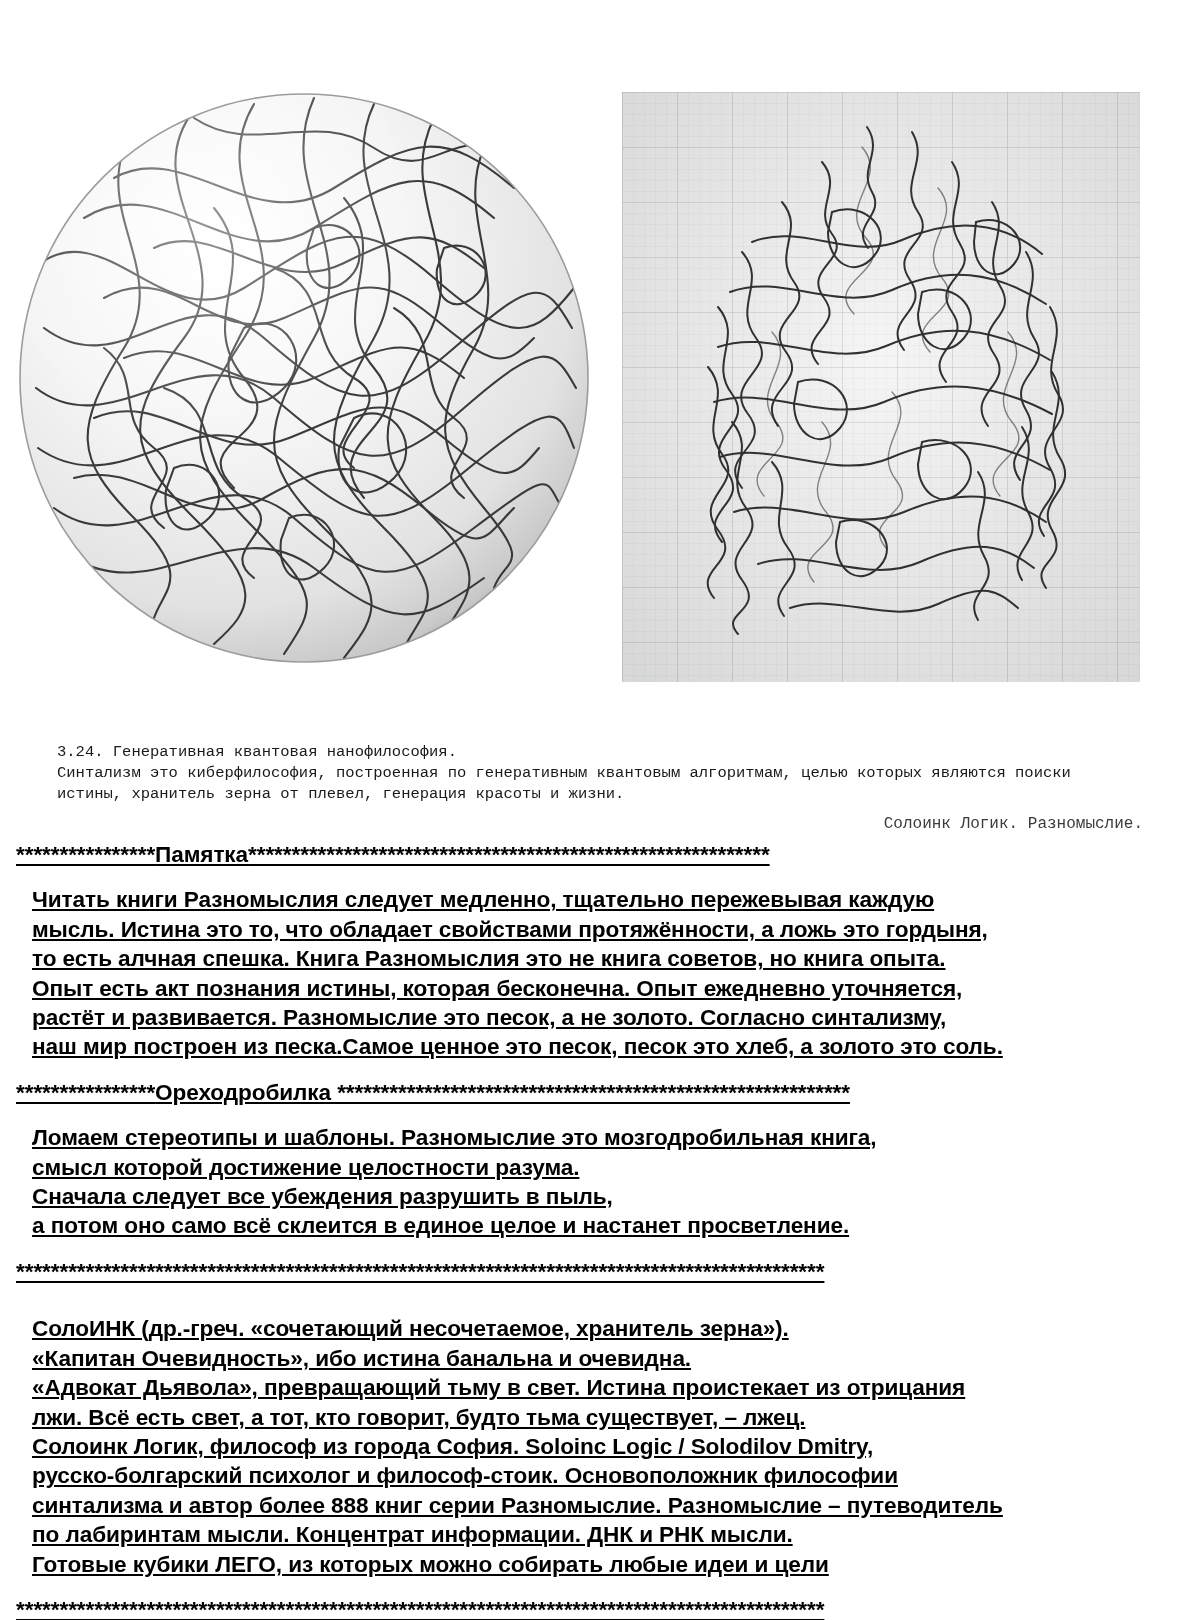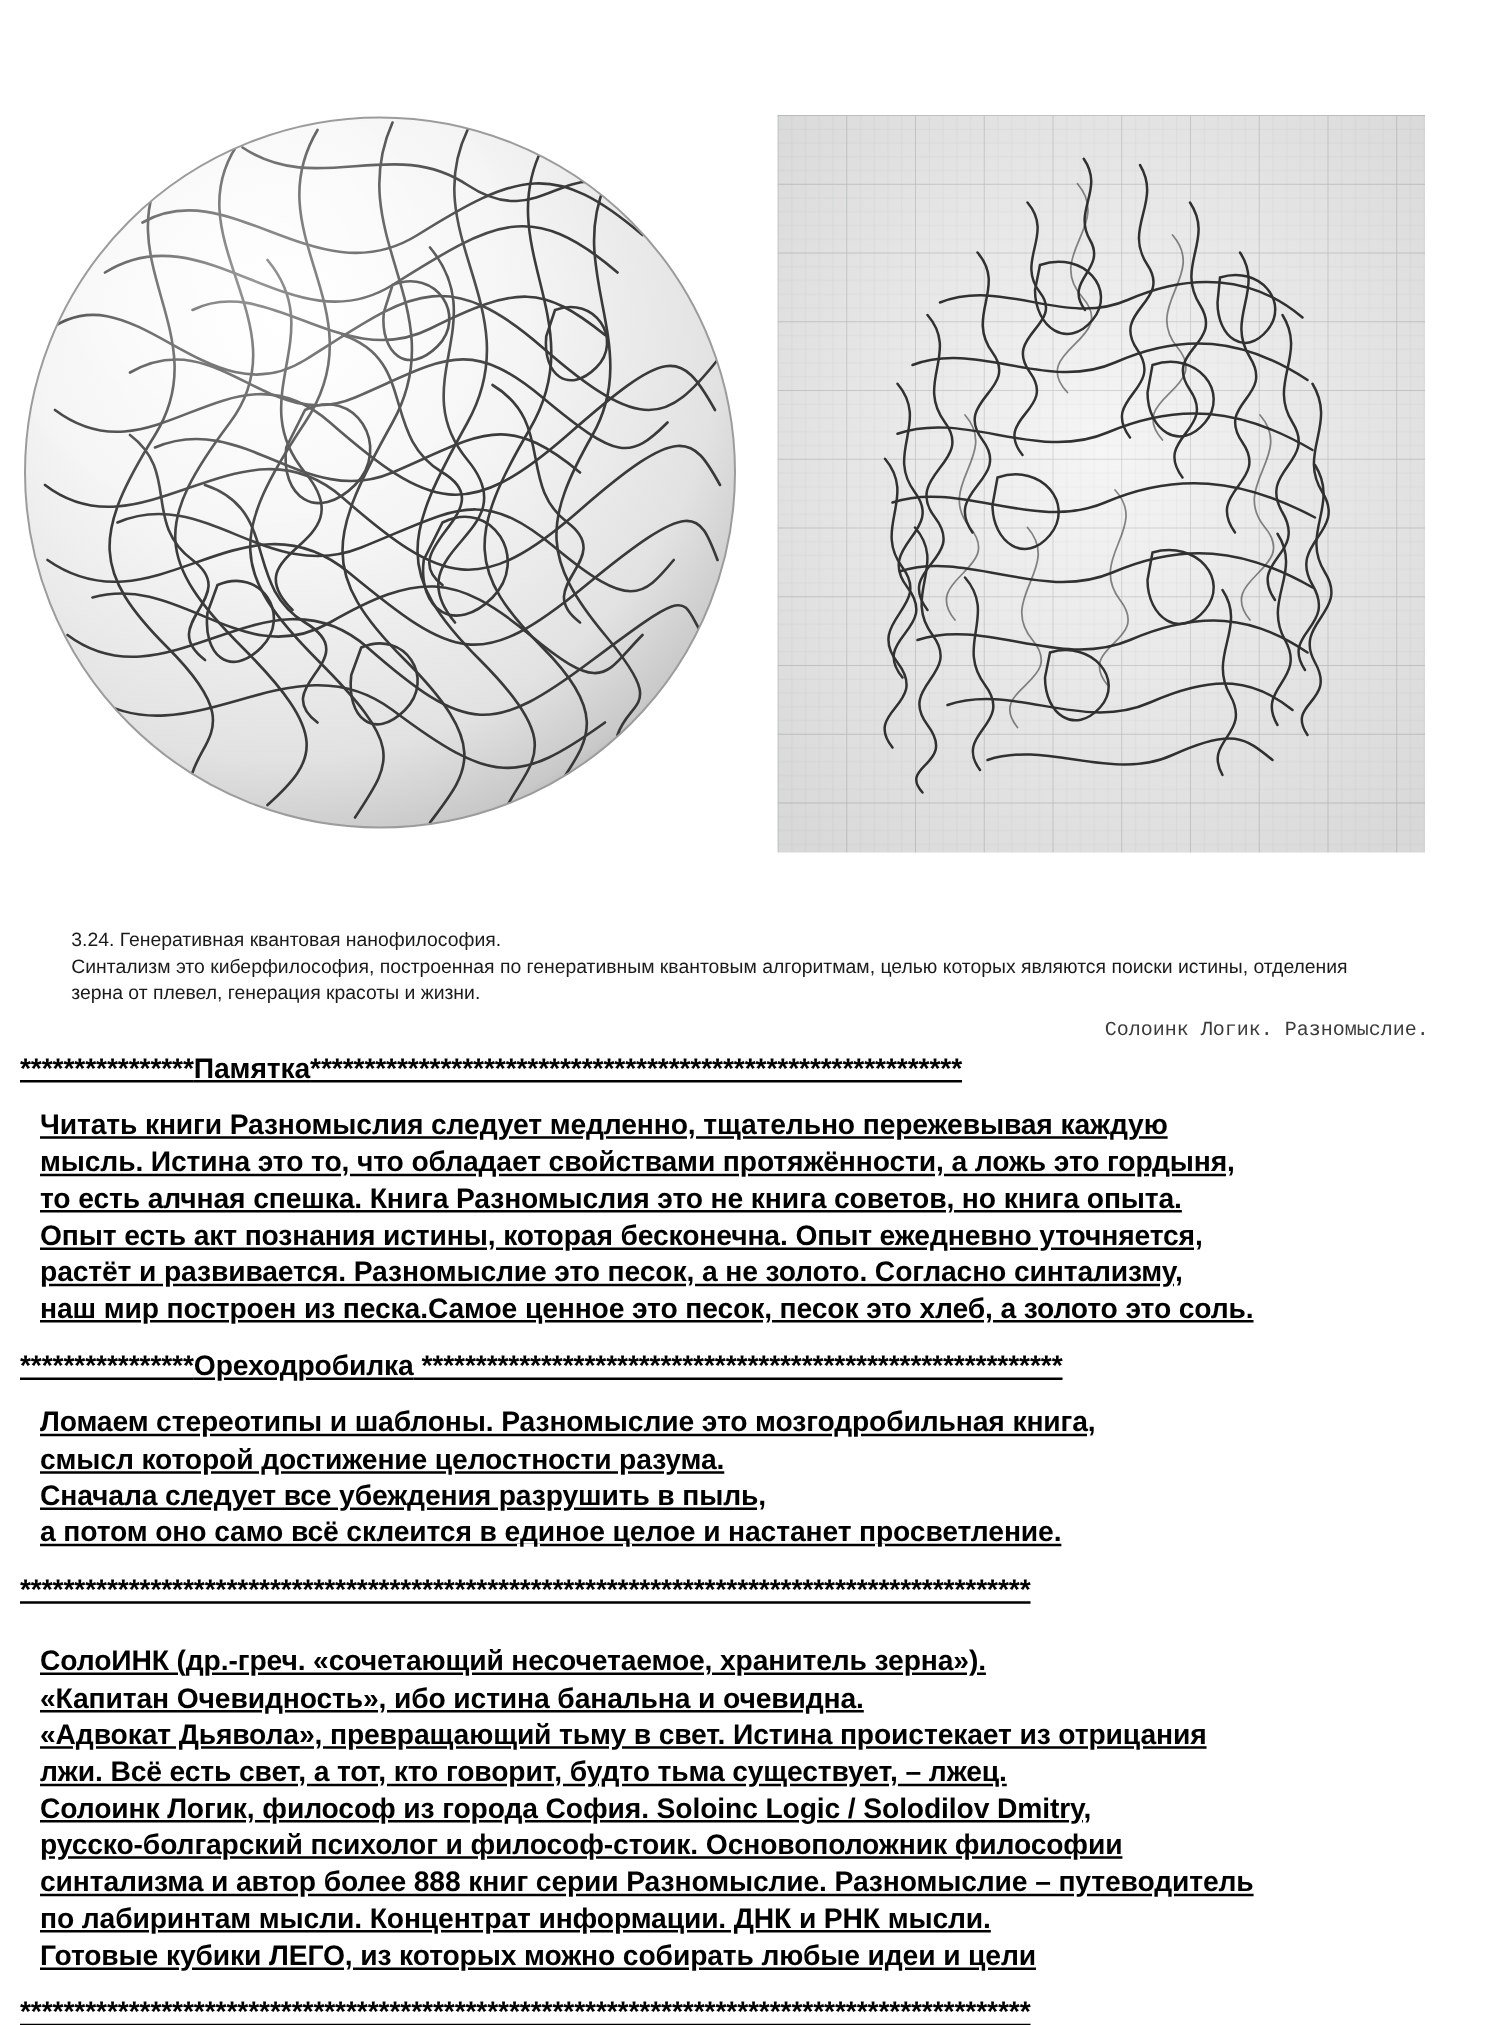--- a/index.html
+++ b/index.html
@@ -44,21 +44,21 @@
 
   
   .caption {
     position: absolute;
     left: 57px;
     top: 742px;
     width: 1060px;
     font-size: 15.5px;
     line-height: 21px;
     color: #1a1a1a;
-    font-family: Liberation Sans, sans-serif;
+    font-family: Liberation Mono, monospace;
   }
   .caption .cap-line { white-space: normal; }
 
   .signature {
     position: absolute;
     right: 57px;
     top: 815px;
     font-size: 16px;
     color: #3b3b3b;
     font-family: Liberation Mono, monospace;
@@ -226,21 +226,21 @@
         <path d="M386 240 C 414 272, 362 296, 390 330 S 350 370, 378 404"></path>
         <path d="M200 330 C 228 362, 176 386, 204 420 S 166 458, 192 490"></path>
         <path d="M270 300 C 298 330, 248 354, 274 388 S 238 424, 264 456"></path>
       </g>
     </svg>
   </div>
 </div>
 
 <div class="caption">
   <div class="cap-line">3.24. Генеративная квантовая нанофилософия.</div>
-  <div class="cap-line">Синтализм это киберфилософия, построенная по генеративным квантовым алгоритмам, целью которых являются поиски истины, отделения зерна от плевел, генерация красоты и жизни.</div>
+  <div class="cap-line">Синтализм это киберфилософия, построенная по генеративным квантовым алгоритмам, целью которых являются поиски истины, хранитель зерна от плевел, генерация красоты и жизни.</div>
 </div>
 
 <div class="signature">Солоинк Логик. Разномыслие.</div>
 
 <div class="body-text">
 
   <div>
     <span class="stars" style="display:inline">****************</span><span>Памятка</span><span class="stars" style="display:inline">************************************************************</span>
   </div>
 

